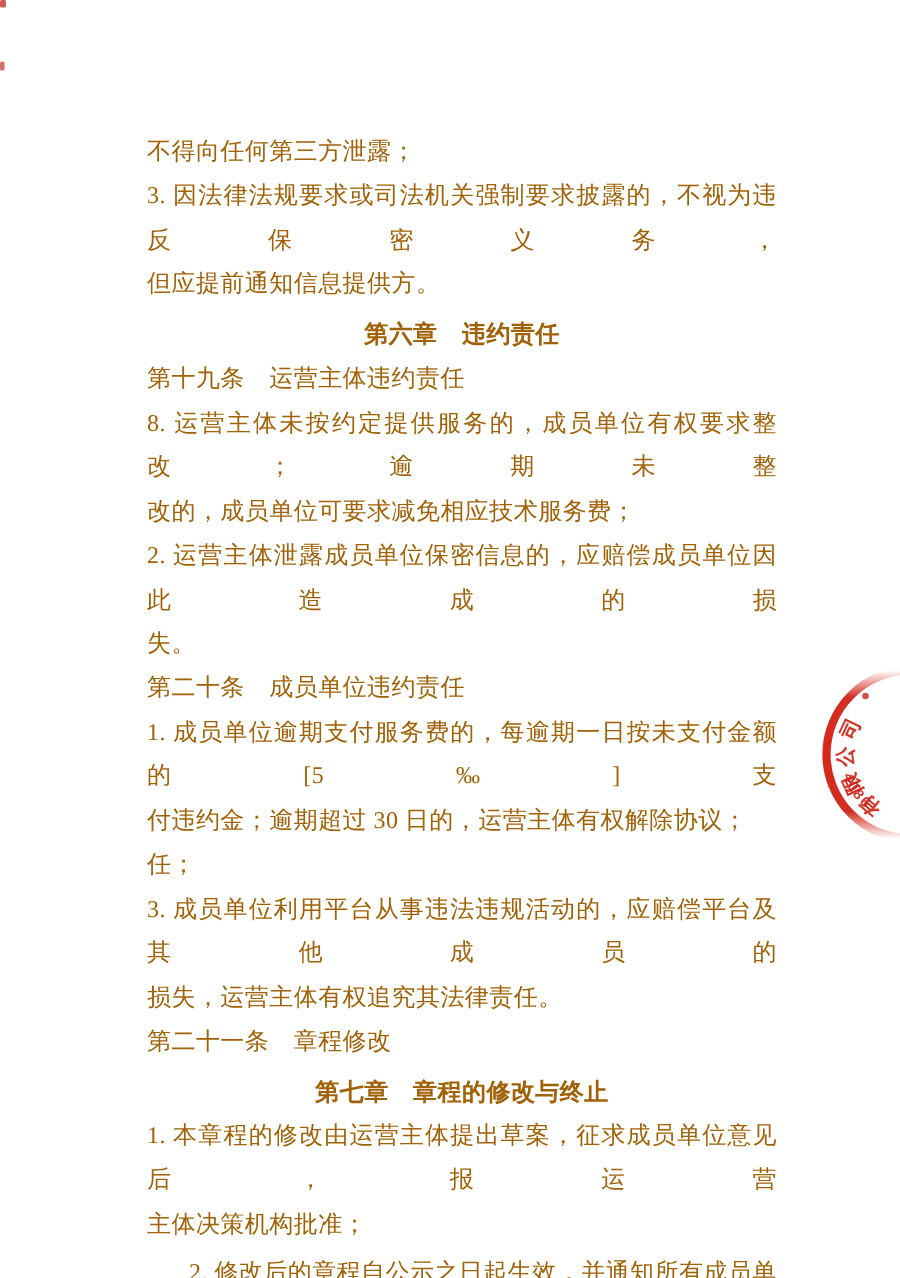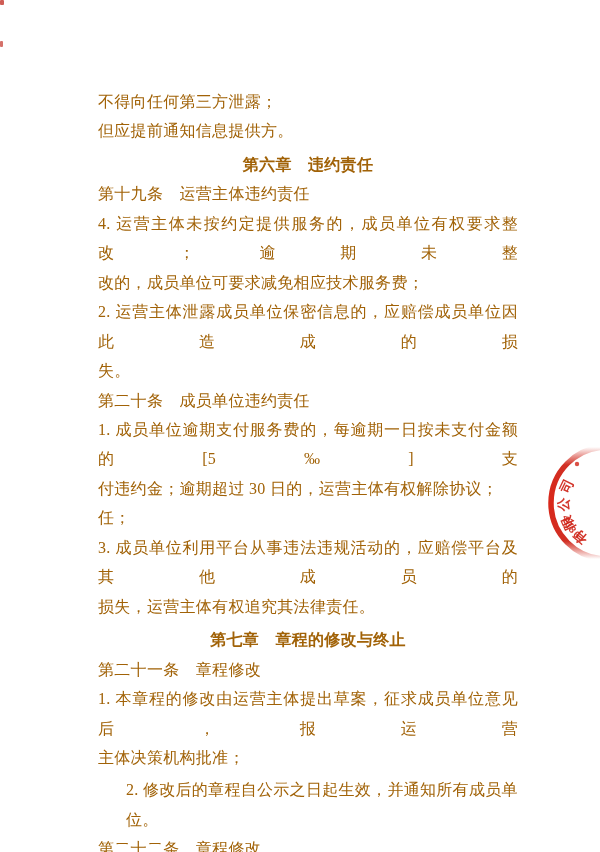--- a/index.html
+++ b/index.html
@@ -71,35 +71,36 @@
 </head>
 <body>
 
 <div class="page">
 
   <div class="speck s1"></div>
   <div class="speck s2"></div>
 
   <div class="textcol">
     <div class="ln">不得向任何第三方泄露；</div>
+    <div class="ln full">3. 因法律法规要求或司法机关强制要求披露的，不视为违反保密义务，</div>
     <div class="ln">但应提前通知信息提供方。</div>
     <div class="ln center">第六章　违约责任</div>
     <div class="ln">第十九条　运营主体违约责任</div>
-    <div class="ln full">4. 运营主体未按约定提供服务的，成员单位有权要求整改；逾期未整</div>
+    <div class="ln full">8. 运营主体未按约定提供服务的，成员单位有权要求整改；逾期未整</div>
     <div class="ln">改的，成员单位可要求减免相应技术服务费；</div>
     <div class="ln full">2. 运营主体泄露成员单位保密信息的，应赔偿成员单位因此造成的损</div>
     <div class="ln">失。</div>
     <div class="ln">第二十条　成员单位违约责任</div>
     <div class="ln full">1. 成员单位逾期支付服务费的，每逾期一日按未支付金额的[5‰]支</div>
     <div class="ln">付违约金；逾期超过 30 日的，运营主体有权解除协议；</div>
     <div class="ln">任；</div>
     <div class="ln full">3. 成员单位利用平台从事违法违规活动的，应赔偿平台及其他成员的</div>
     <div class="ln">损失，运营主体有权追究其法律责任。</div>
+    <div class="ln">第二十一条　章程修改</div>
     <div class="ln center">第七章　章程的修改与终止</div>
-    <div class="ln">第二十一条　章程修改</div>
     <div class="ln full">1. 本章程的修改由运营主体提出草案，征求成员单位意见后，报运营</div>
     <div class="ln">主体决策机构批准；</div>
     <div class="ln gap">2. 修改后的章程自公示之日起生效，并通知所有成员单位。</div>
     <div class="ln">第二十二条　章程修改</div>
   </div>
 
   <svg class="stamp" width="64" height="150" viewBox="536 430 64 150">
     <defs>
       <linearGradient id="sealFade" x1="0" y1="0" x2="0" y2="1">
         <stop offset="0" stop-color="#cf2418" stop-opacity="0"></stop>

